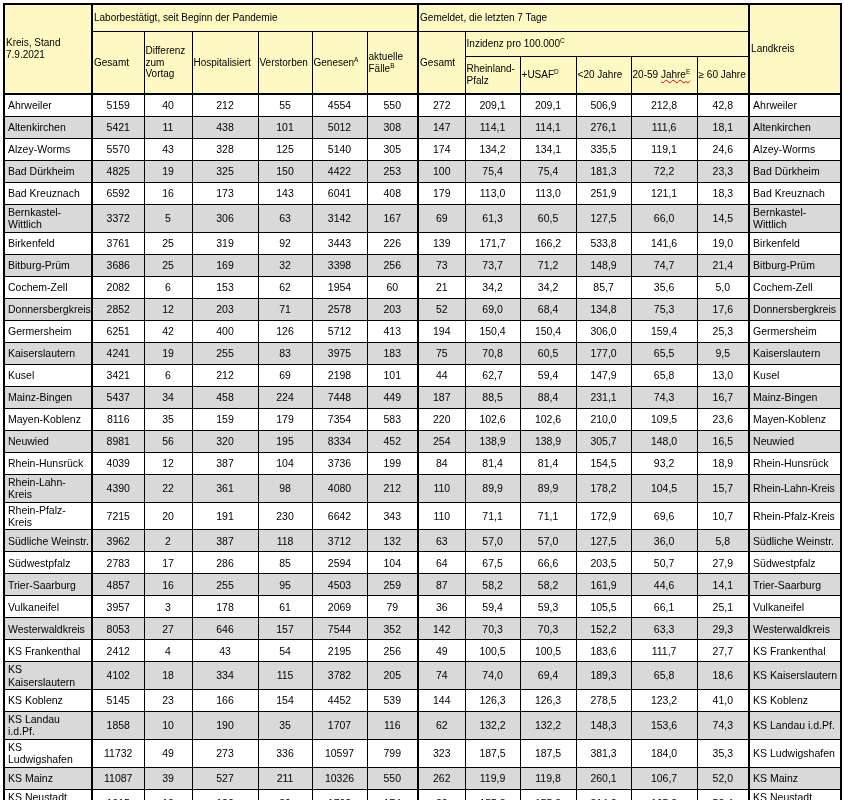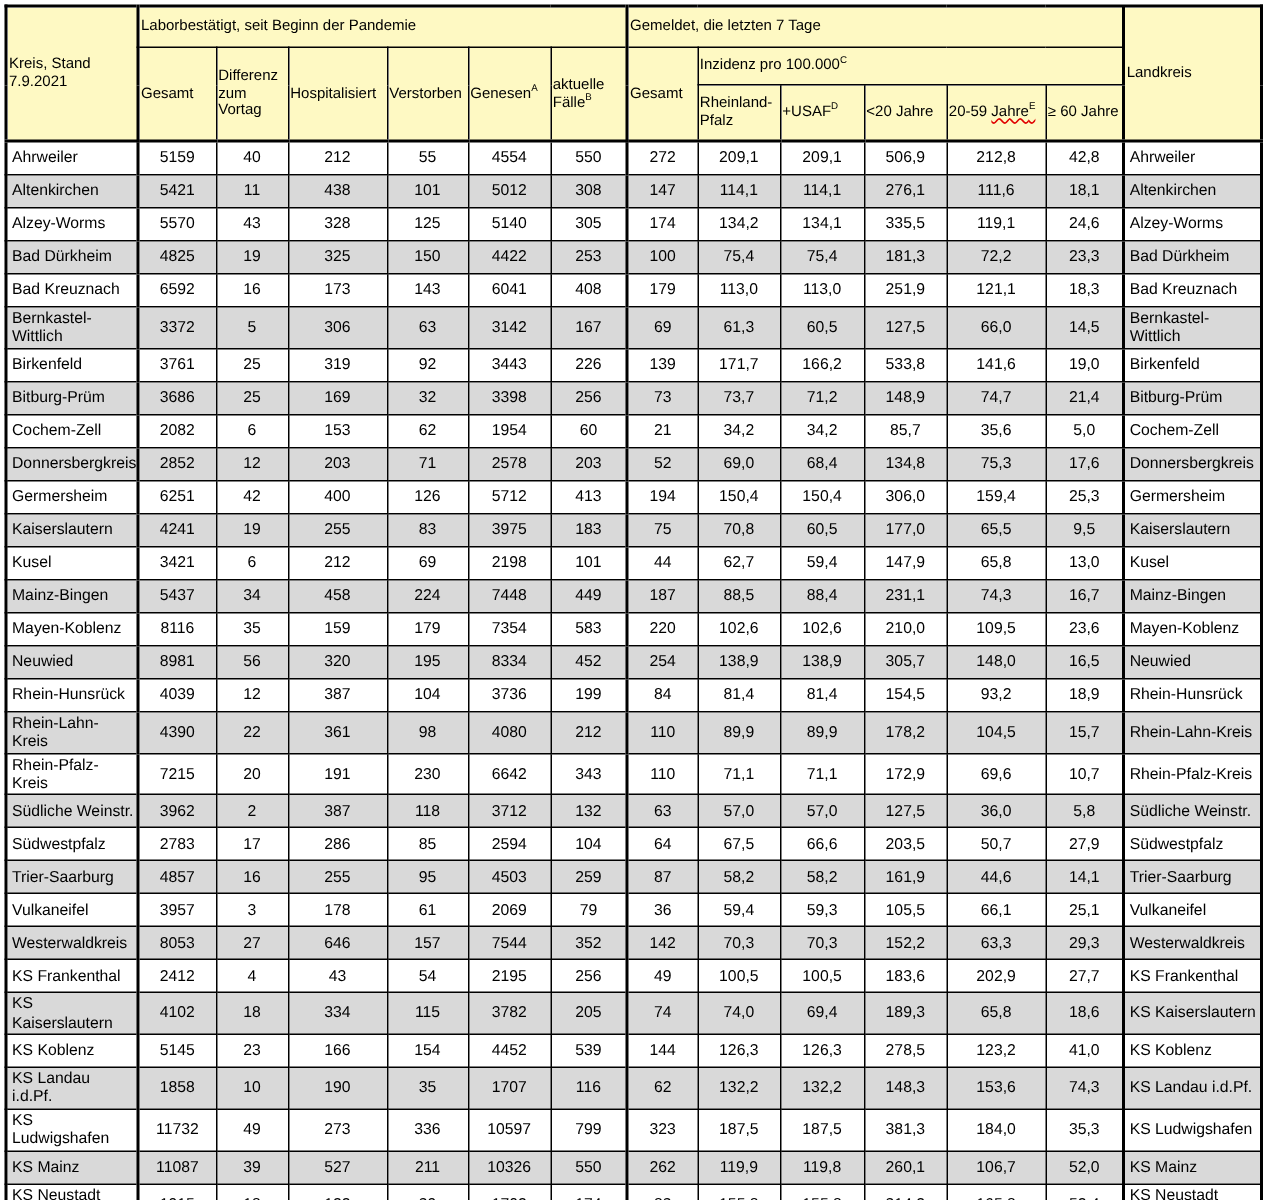--- a/index.html
+++ b/index.html
@@ -463,21 +463,21 @@
           <td>2412</td>
           <td>4</td>
           <td>43</td>
           <td>54</td>
           <td>2195</td>
           <td>256</td>
           <td>49</td>
           <td>100,5</td>
           <td>100,5</td>
           <td>183,6</td>
-          <td>202,9</td>
+          <td>111,7</td>
           <td>27,7</td>
           <td class="name">KS Frankenthal</td>
         </tr>
         <tr class="alt">
           <td class="name">KS Kaiserslautern</td>
           <td>4102</td>
           <td>18</td>
           <td>334</td>
           <td>115</td>
           <td>3782</td>

